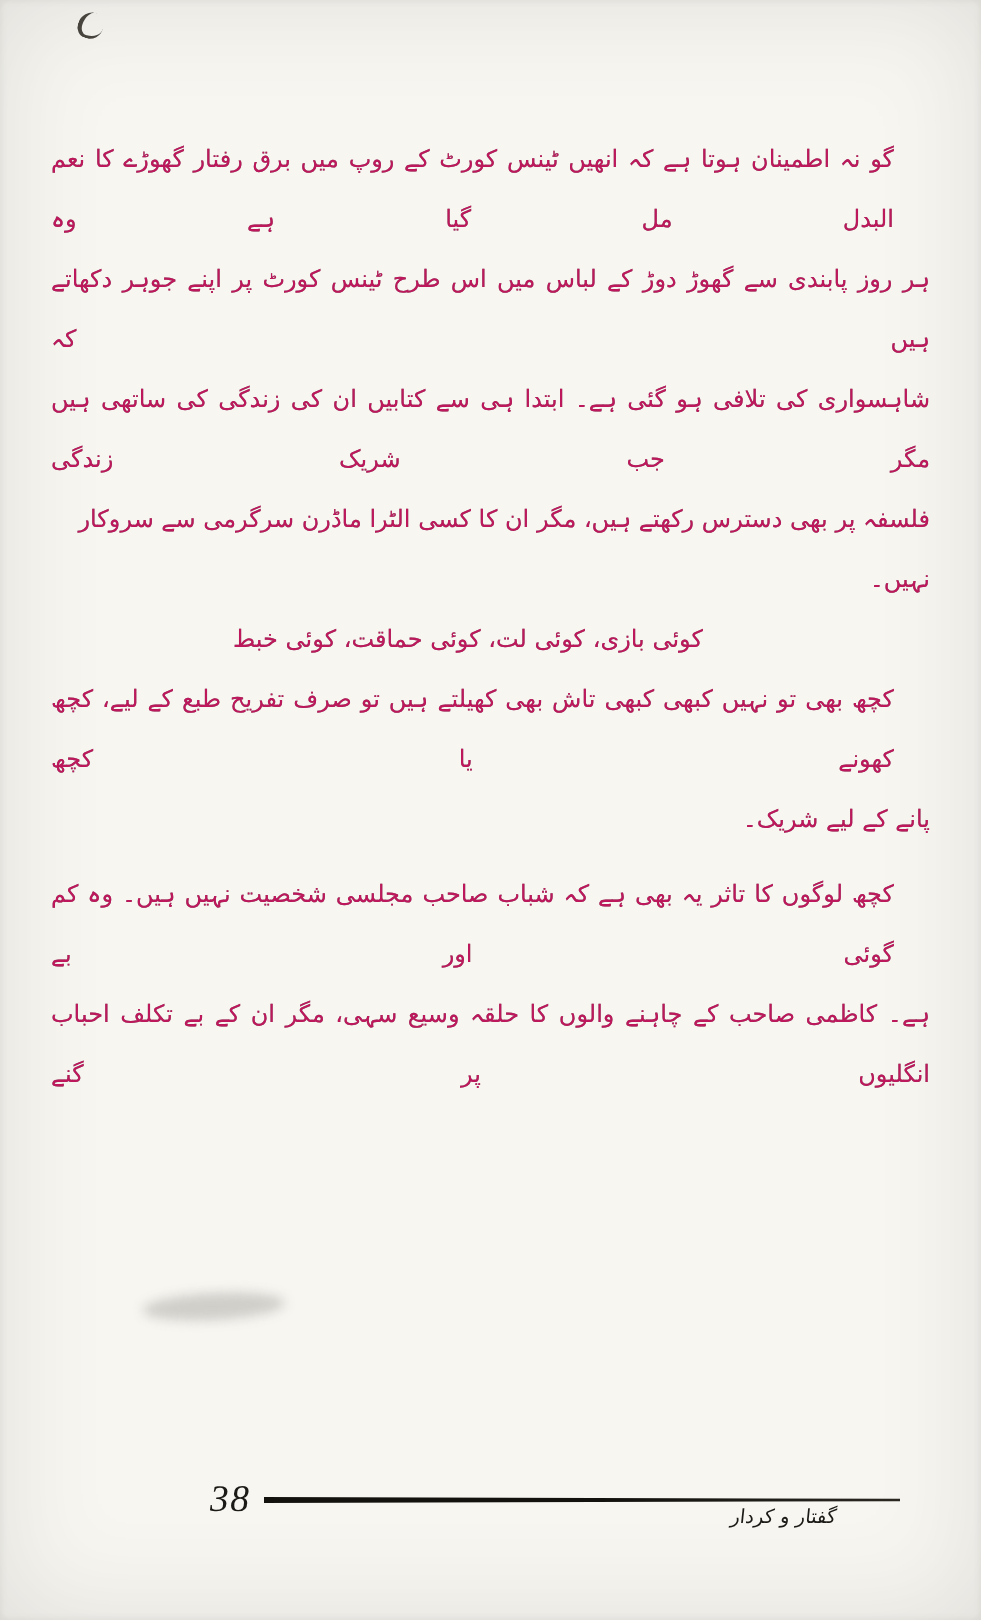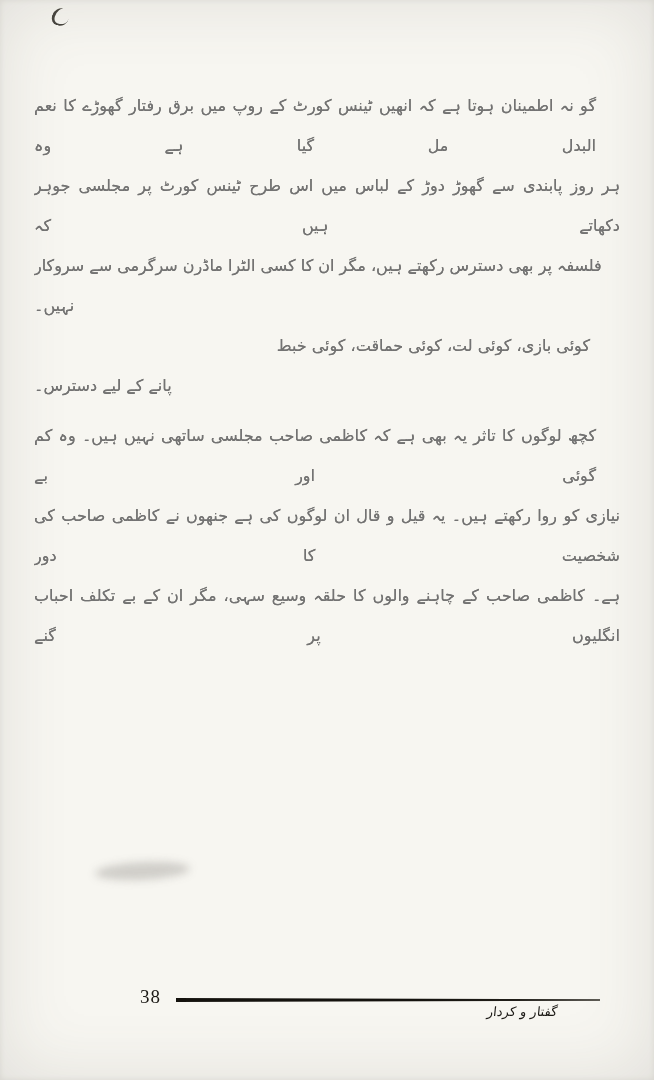--- a/index.html
+++ b/index.html
@@ -39,31 +39,32 @@
     height: 868px;
     direction: rtl;
     overflow: hidden;
   }
   .line {
     direction: rtl;
     unicode-bidi: embed;
     font-size: 16px;
     line-height: 40px;
     min-height: 40px;
-    color: #737373;
+    color: #be185d;
     text-shadow: 0 0 0.4px rgba(20,18,14,0.55);
   }
   .line.justify {
     text-align: justify;
     text-align-last: justify;
   }
   .line.right {
-    text-align: left;
+    text-align: right;
   }
   .line.center {
+    text-align: center;
     padding-right: 30px;
   }
   .line.indent {
     padding-right: 24px;
   }
   .line.parabreak {
     margin-top: 10px;
   }
   
   .scan-smudge {
@@ -82,23 +83,24 @@
     left: 0;
     right: 0;
     top: 984px;
     height: 50px;
   }
   .page-number {
     position: absolute;
     left: 140px;
     top: 2px;
     font-family: "Liberation Serif", serif;
-    font-size: 19px;
+    font-size: 25px;
     color: #1c1a16;
     letter-spacing: 1px;
+    font-style: italic;
   }
   .footer-rule {
     position: absolute;
     left: 176px;
     top: 14px;
     width: 424px;
     height: 4px;
     background: linear-gradient(to right, #14120e 0%, #14120e 55%, #2a2721 100%);
     clip-path: polygon(0 0, 100% 30%, 100% 70%, 0 100%);
   }
@@ -115,26 +117,27 @@
 </head>
 <body>
 
 <div class="scan-page">
 
   <div class="artifact-topleft"></div>
 
   <div class="text-block" id="text-lines">
 
   <div class="line justify indent">گو نہ اطمینان ہوتا ہے کہ انھیں ٹینس کورٹ کے روپ میں برق رفتار گھوڑے کا نعم البدل مل گیا ہے وہ</div>
-      <div class="line justify">ہر روز پابندی سے گھوڑ دوڑ کے لباس میں اس طرح ٹینس کورٹ پر مجلسی جوہر دکھاتے ہیں کہ</div>
+      <div class="line justify">ہر روز پابندی سے گھوڑ دوڑ کے لباس میں اس طرح ٹینس کورٹ پر اپنے جوہر دکھاتے ہیں کہ</div>
+      <div class="line justify">شاہسواری کی تلافی ہو گئی ہے۔ ابتدا ہی سے کتابیں ان کی زندگی کی ساتھی ہیں مگر جب شریک زندگی</div>
       <div class="line right">فلسفہ پر بھی دسترس رکھتے ہیں، مگر ان کا کسی الٹرا ماڈرن سرگرمی سے سروکار نہیں۔</div>
       <div class="line center">کوئی بازی، کوئی لت، کوئی حماقت، کوئی خبط</div>
-      <div class="line right">پانے کے لیے دسترس۔</div>
-      <div class="line justify indent parabreak">کچھ لوگوں کا تاثر یہ بھی ہے کہ کاظمی صاحب مجلسی ساتھی نہیں ہیں۔ وہ کم گوئی اور بے</div>
-      <div class="line justify">نیازی کو روا رکھتے ہیں۔ یہ قیل و قال ان لوگوں کی ہے جنھوں نے کاظمی صاحب کی شخصیت کا دور</div>
+      <div class="line justify indent">کچھ بھی تو نہیں کبھی کبھی تاش بھی کھیلتے ہیں تو صرف تفریح طبع کے لیے، کچھ کھونے یا کچھ</div>
+      <div class="line right">پانے کے لیے شریک۔</div>
+      <div class="line justify indent parabreak">کچھ لوگوں کا تاثر یہ بھی ہے کہ شباب صاحب مجلسی شخصیت نہیں ہیں۔ وہ کم گوئی اور بے</div>
       <div class="line justify">ہے۔ کاظمی صاحب کے چاہنے والوں کا حلقہ وسیع سہی، مگر ان کے بے تکلف احباب انگلیوں پر گنے</div>
     </div>
 
   <div class="scan-smudge"></div>
 
   <div class="footer">
     <span class="page-number">38</span>
     <div class="footer-rule"></div>
     <span class="book-title">گفتار و کردار</span>
   </div>

